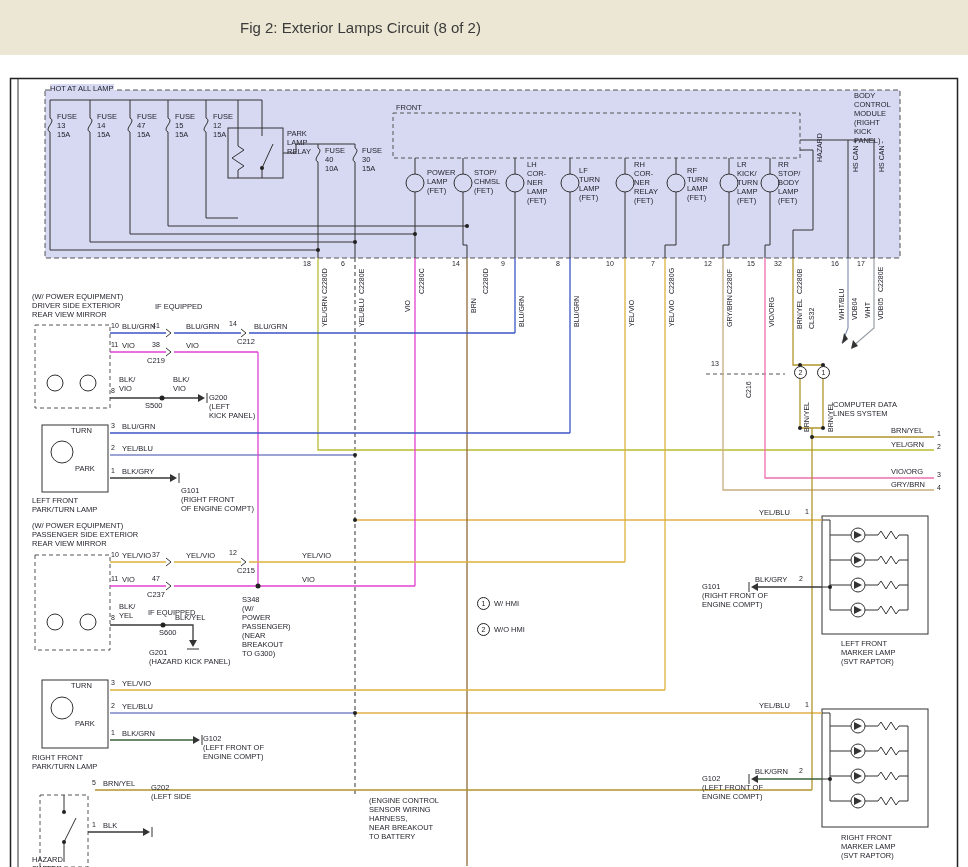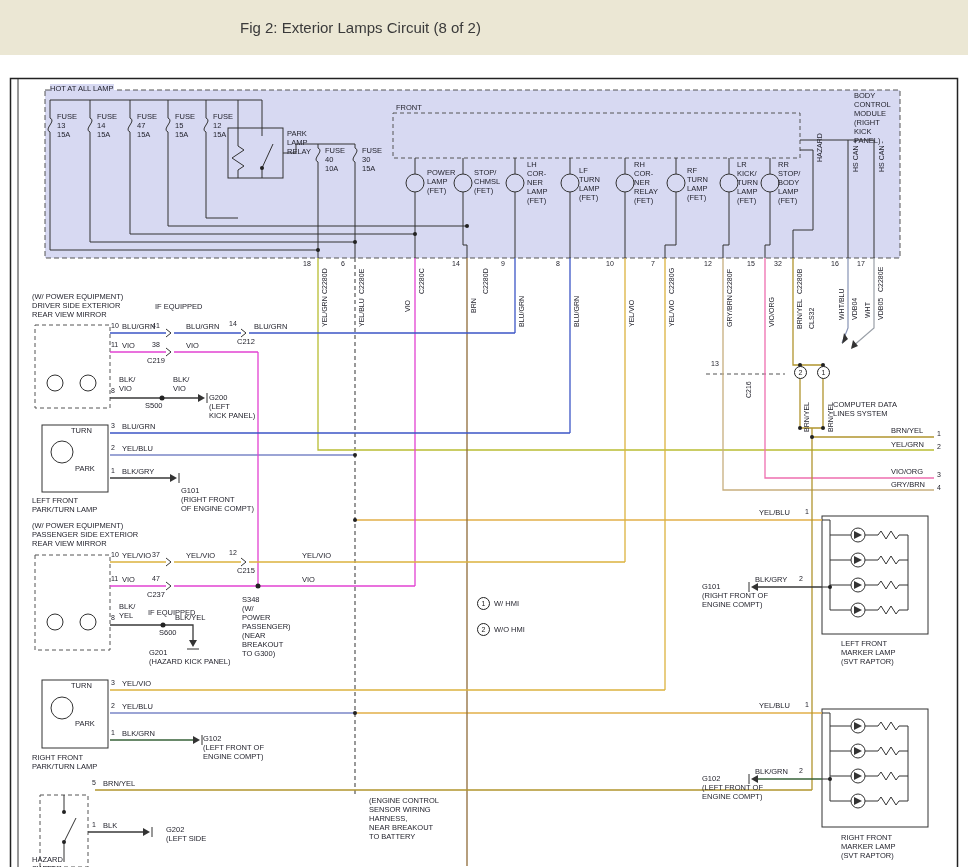--- a/index.html
+++ b/index.html
@@ -377,21 +377,21 @@
 <div class="lbl" style="left:203px;top:734px;">G102
 (LEFT FRONT OF
 ENGINE COMPT)</div>
 <div class="lbl" style="left:32px;top:753px;">RIGHT FRONT
 PARK/TURN LAMP</div>
 
 <div class="pin" style="left:92px;top:779px;">5</div>
 <div class="lbl" style="left:103px;top:779px;">BRN/YEL</div>
 <div class="pin" style="left:92px;top:821px;">1</div>
 <div class="lbl" style="left:103px;top:821px;">BLK</div>
-<div class="lbl" style="left:151px;top:825px;margin-left:15px;">G202
+<div class="lbl" style="left:151px;top:783px;">G202
 (LEFT SIDE</div>
 <div class="lbl" style="left:32px;top:855px;">HAZARD
 SWITCH</div>
 
 <div class="pin" style="left:711px;top:360px;">13</div>
 <div class="vlbl" style="left:745px;top:398px;">C216</div>
 <div class="circ" style="left:794px;top:366px;">2</div>
 <div class="circ" style="left:817px;top:366px;">1</div>
 <div class="vlbl" style="left:803px;top:432px;">BRN/YEL</div>
 <div class="vlbl" style="left:827px;top:432px;">BRN/YEL</div>

